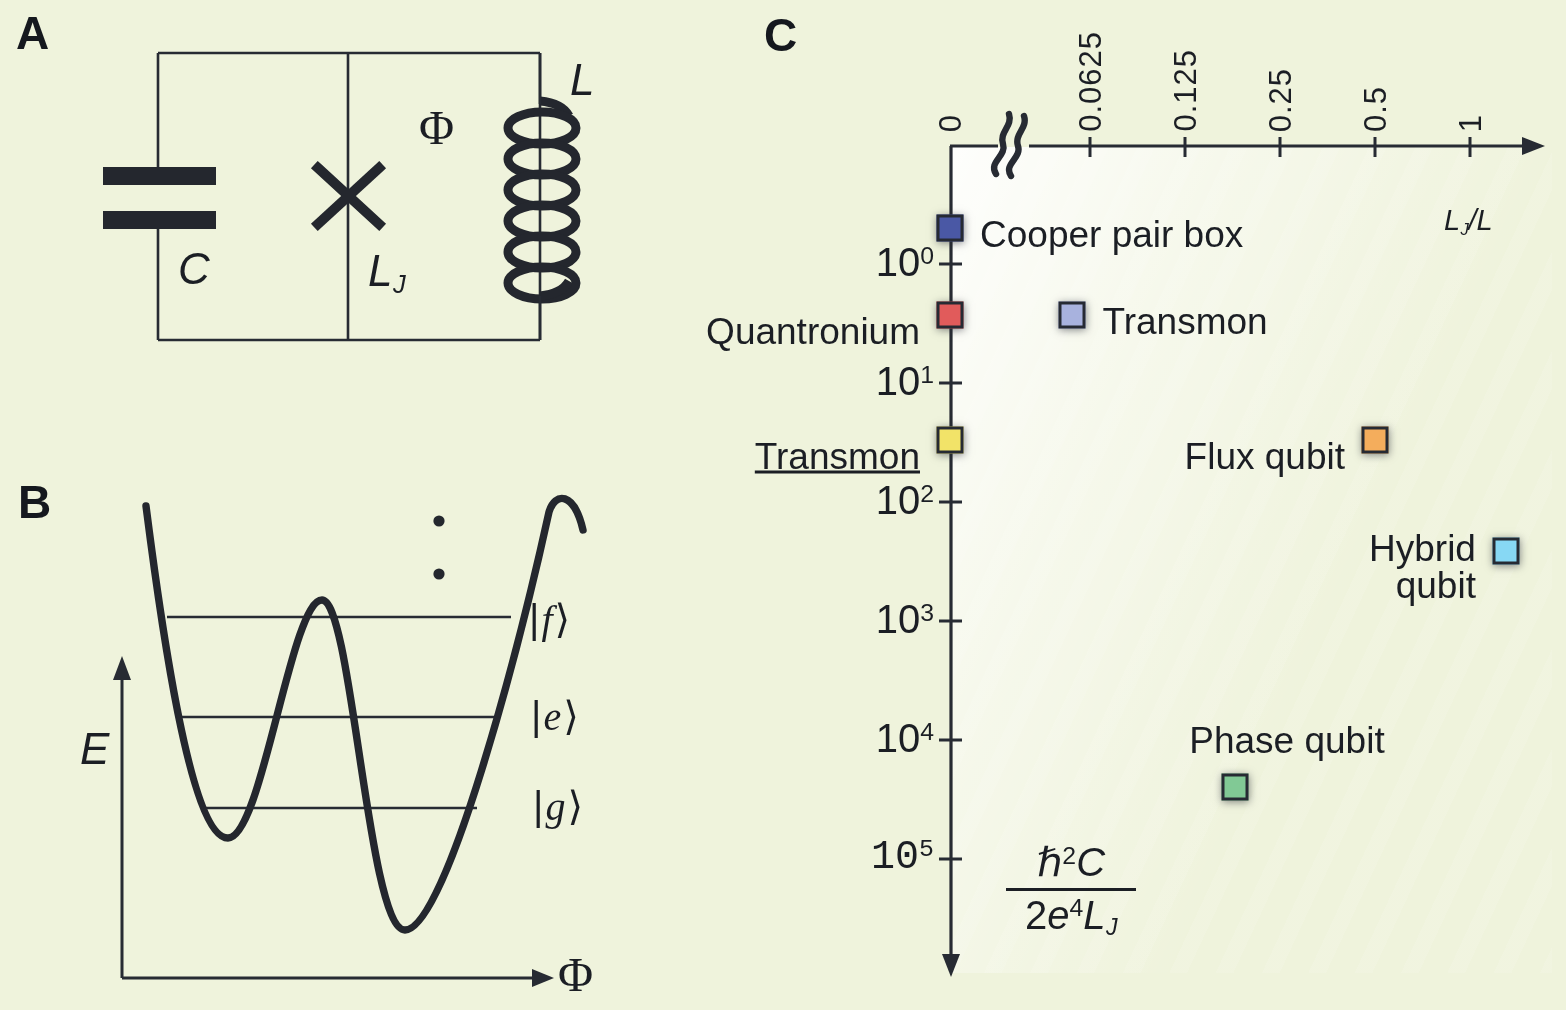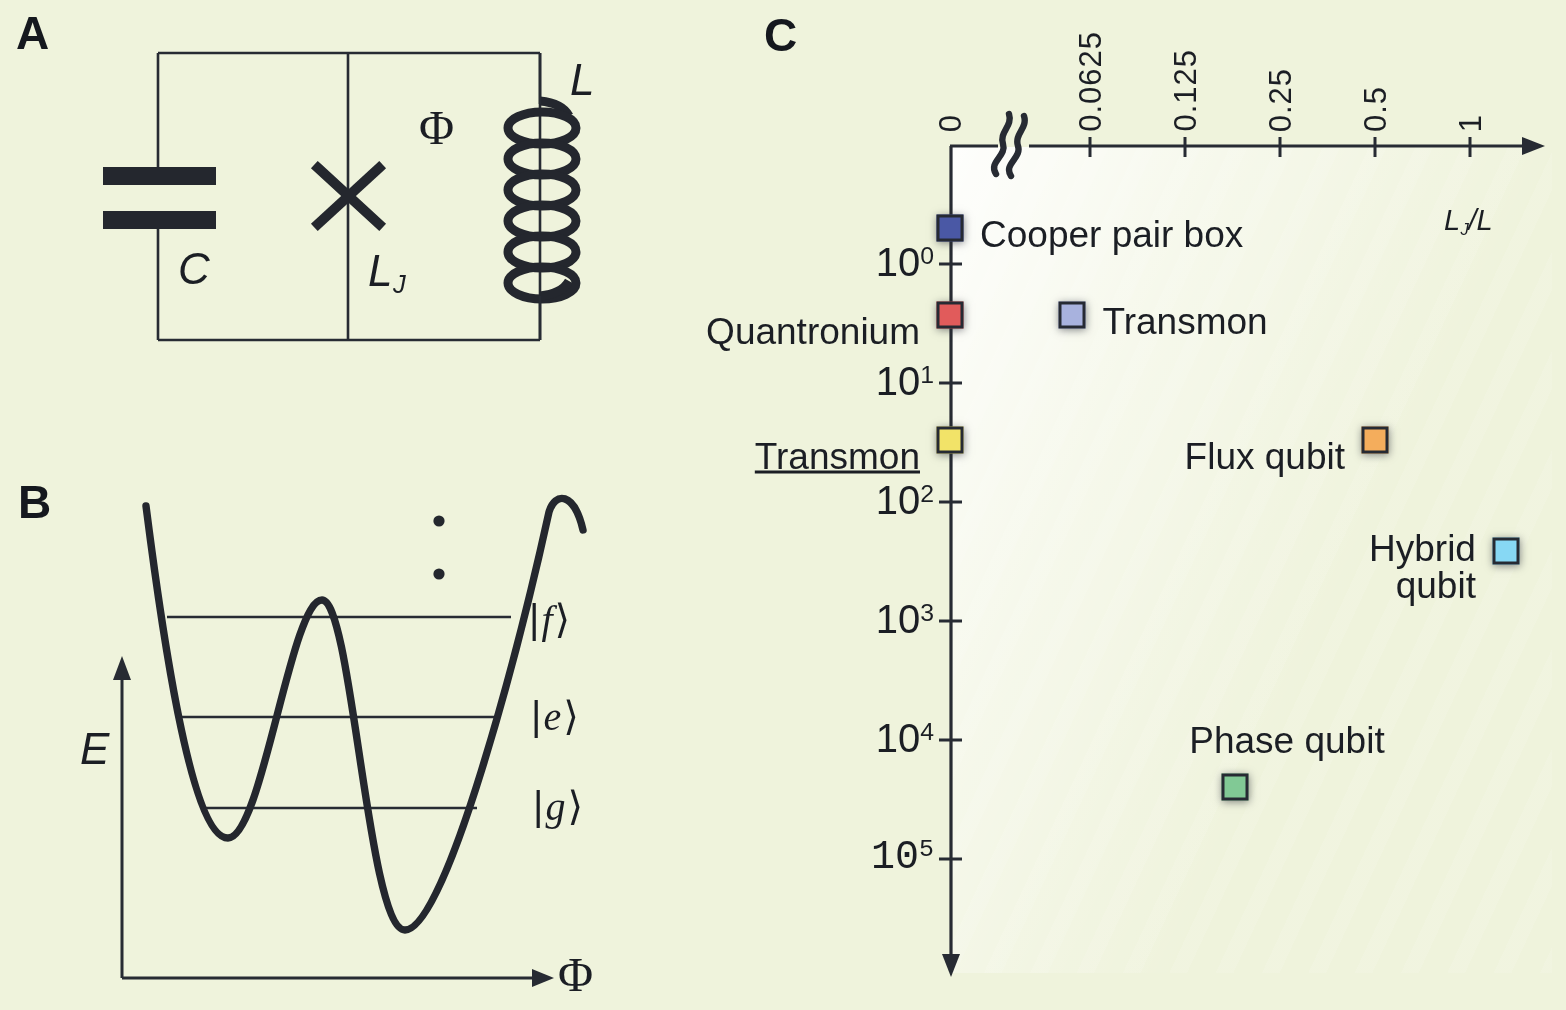--- a/index.html
+++ b/index.html
@@ -133,20 +133,25 @@
   <div class="lbl phi" style="left:558px;top:951px">Φ</div>
   <div id="ket-labels">
       <div class="ket" style="left: 529px; top: 619px;"><span>|</span><em>f</em><span class="br">⟩</span></div>
       <div class="ket" style="left: 531px; top: 716px;"><span>|</span><em>e</em><span class="br">⟩</span></div>
       <div class="ket" style="left: 533px; top: 806px;"><span>|</span><em>g</em><span class="br">⟩</span></div>
     </div>
 
   <div class="lbl panel-letter" style="left:764px;top:12px">C</div>
   <div class="lbl axis-title" style="left:1444px;top:206px"><i>L</i><span class="sub-j">J</span><i>/L</i></div>
 
+  <div class="formula">
+    <div><span class="hbar">ℏ</span><span class="sup-s">2</span><em>C</em></div>
+    <div class="frac-bar"></div>
+    <div><span>2</span><em>e</em><span class="sup-s">4</span><em>L</em><span class="sub-j">J</span></div>
+  </div>
 
   <div id="tick-labels">
       <div class="xtick" style="left: 933px; bottom: 878px;">0</div>
       <div class="xtick" style="left: 1073px; bottom: 878px;">0.0625</div>
       <div class="xtick" style="left: 1168px; bottom: 878px;">0.125</div>
       <div class="xtick" style="left: 1263px; bottom: 878px;">0.25</div>
       <div class="xtick" style="left: 1358px; bottom: 878px;">0.5</div>
       <div class="xtick" style="left: 1453px; bottom: 878px;">1</div>
       <div class="ytick" style="right: 632px; top: 264px;"><span>10</span><span class="sup-s">0</span></div>
       <div class="ytick" style="right: 632px; top: 383px;"><span>10</span><span class="sup-s">1</span></div>

